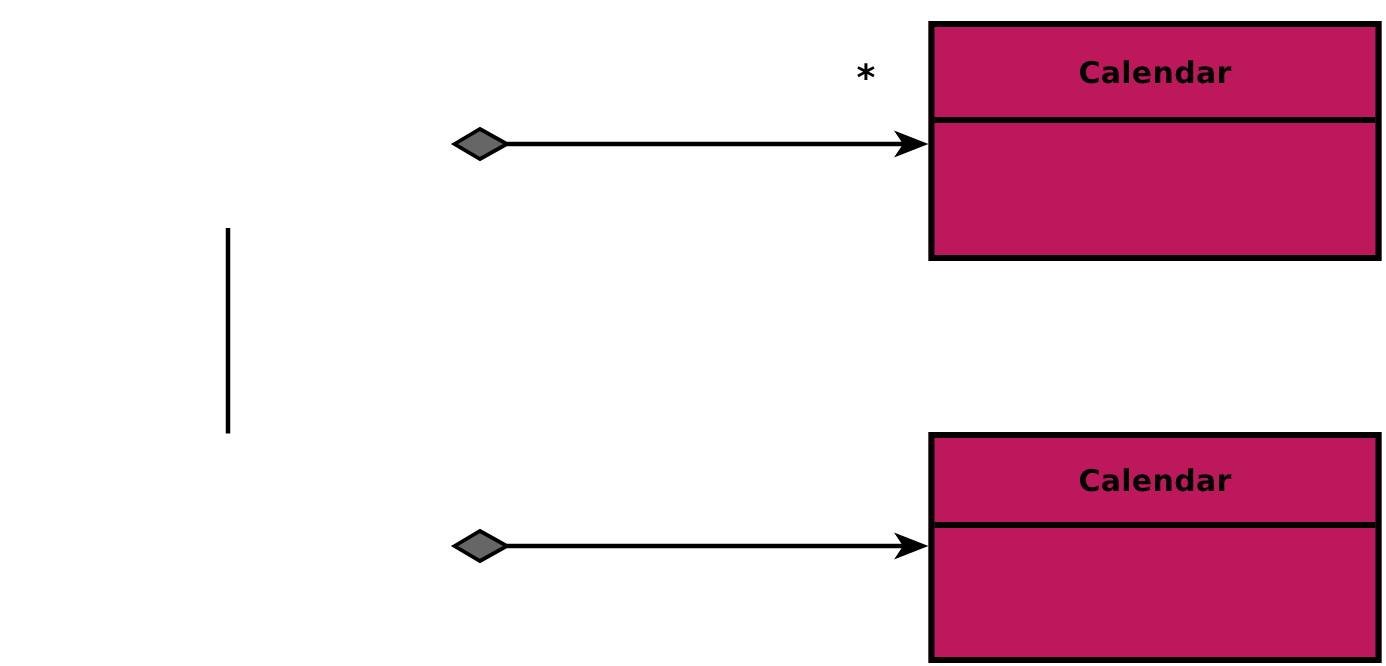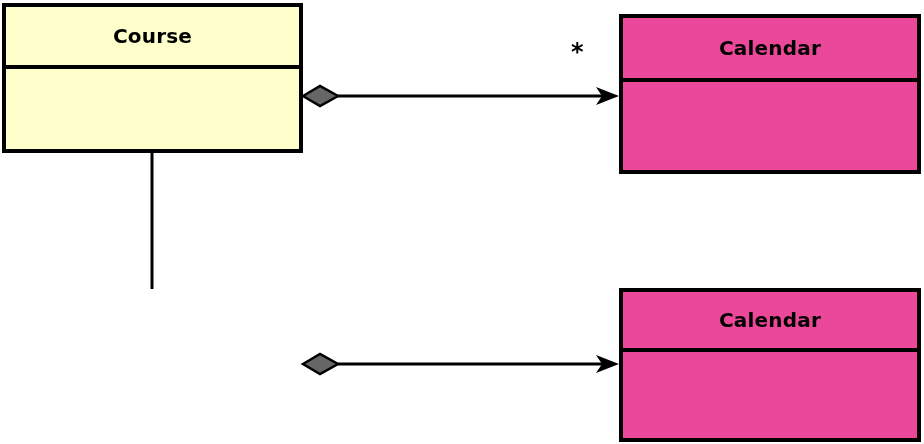--- a/index.html
+++ b/index.html
@@ -38,21 +38,21 @@
     color: #000000;
     border-bottom: 4px solid #000000;
     white-space: nowrap;
   }
   .uml-class .cls-attrs {
     box-sizing: border-box;
     flex: 1 1 auto;
   }
 
   .fill-yellow  { background: #ffffcc; }
-  .fill-lavender{ background: #ec4899; }
+  .fill-lavender{ background: #be185d; }
 
   
   #class-course   { left: 2px;   top: 3px;   width: 301px; height: 150px; }
   #class-course   .cls-header { height: 62px; }
 
   #class-calendar-top { left: 619px; top: 14px;  width: 302px; height: 160px; }
   #class-calendar-top .cls-header { height: 64px; }
 
   #class-training { left: 2px;   top: 288px; width: 301px; height: 154px; }
   #class-training .cls-header { height: 61px; }
@@ -79,24 +79,20 @@
     line-height: 1;
     white-space: nowrap;
   }
   #mult-course-calendar { left: 571px; top: 40px; }
 </style>
 </head>
 <body>
 
 <div id="canvas">
 
-  <div class="uml-class fill-yellow" id="class-course">
-    <div class="cls-header">Course</div>
-    <div class="cls-attrs"></div>
-  </div>
 
   <div class="uml-class fill-lavender" id="class-calendar-top">
     <div class="cls-header">Calendar</div>
     <div class="cls-attrs"></div>
   </div>
 
 
   <div class="uml-class fill-lavender" id="class-calendar-bottom">
     <div class="cls-header">Calendar</div>
     <div class="cls-attrs"></div>

